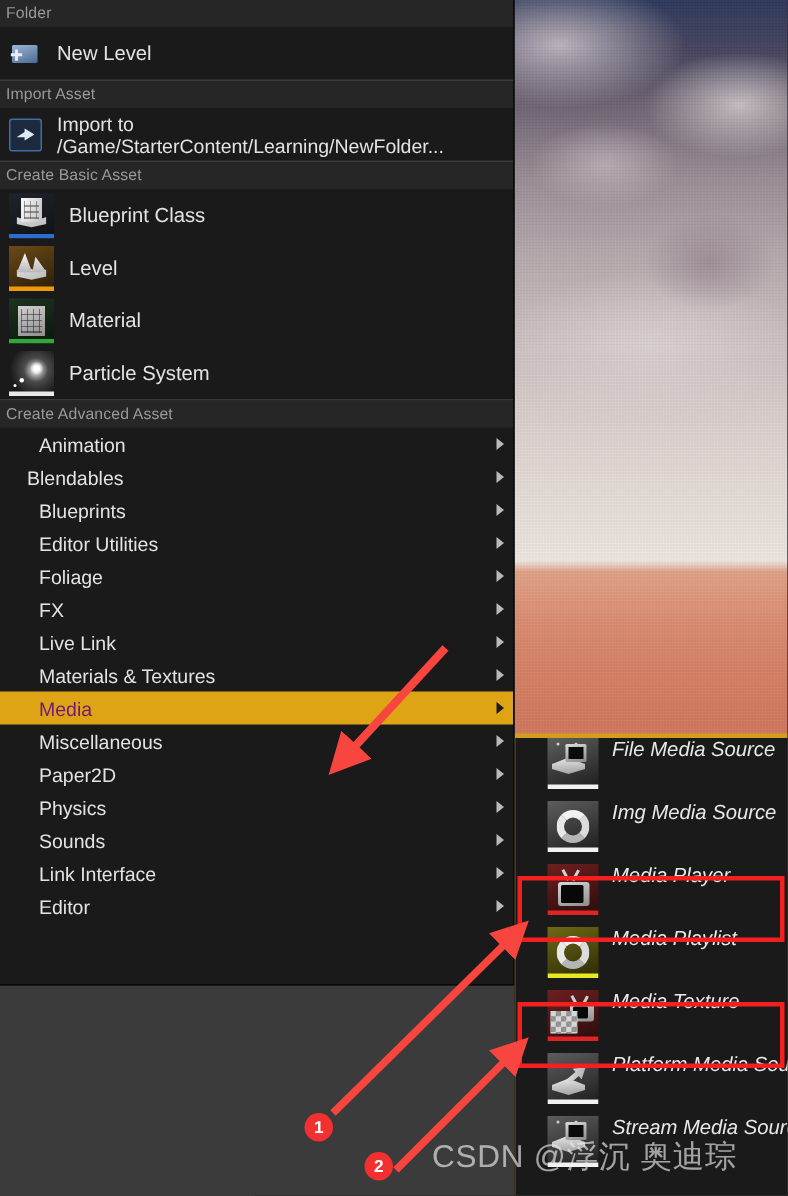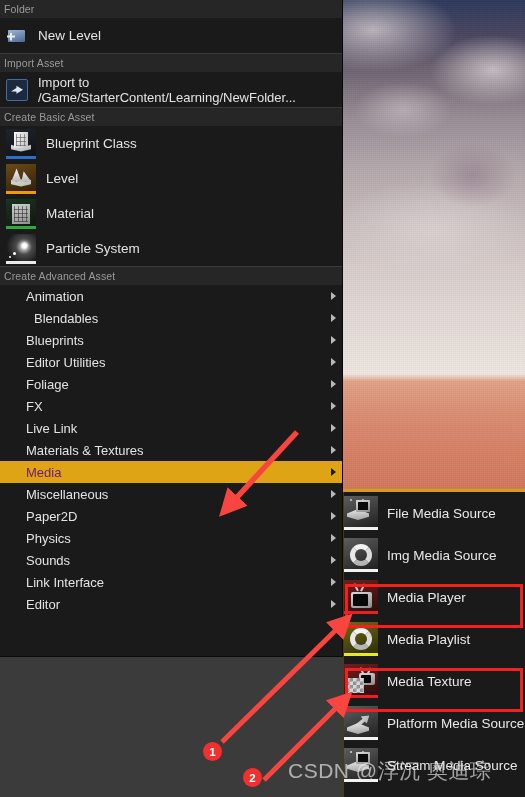--- a/index.html
+++ b/index.html
@@ -185,21 +185,21 @@
   }
   .gl-dots i {
     position: absolute; width: 2px; height: 2px; background: #cfcfcf; border-radius: 50%;
   }
 
   
   .submenu {
     position: absolute; left: 343px; top: 492px; width: 182px; height: 305px;
     background: #1a1a1a; border-left: 1px solid #4a3a10;
   }
-  .sub-row { display: flex; align-items: center; height: 42px; padding-left: 0; position: relative; }
+  .sub-row { display: flex; align-items: flex-start; height: 42px; padding-left: 21px; position: relative; font-style: italic; }
   .sub-row .label { margin-left: 9px; color: #e8e8e8; font-size: 13.5px; white-space: nowrap; }
   .sub-row .thumb { width: 34px; height: 34px; }
 
   
   .redbox {
     position: absolute; border: 3px solid #f41f1f; pointer-events: none;
   }
   #rb1 { left: 345px; top: 584px; width: 178px; height: 44px; }
   #rb2 { left: 345px; top: 668px; width: 178px; height: 44px; }
 
@@ -291,21 +291,21 @@
     </div>
 
     <div class="divider"></div>
 
     <div class="section-label">Create Advanced Asset</div>
 
     <div class="row text-row small-row" style="height:22px;padding-left:18px">
       <span class="label">Animation</span>
       <span class="arrow-r"></span>
     </div>
-    <div class="row text-row small-row" style="height:22px;padding-left:26px">
+    <div class="row text-row small-row" style="height:22px;padding-left:10px">
       <span class="label">Blendables</span>
       <span class="arrow-r"></span>
     </div>
     <div class="row text-row small-row" style="height:22px;padding-left:18px">
       <span class="label">Blueprints</span>
       <span class="arrow-r"></span>
     </div>
     <div class="row text-row small-row" style="height:22px;padding-left:18px">
       <span class="label">Editor Utilities</span>
       <span class="arrow-r"></span>

